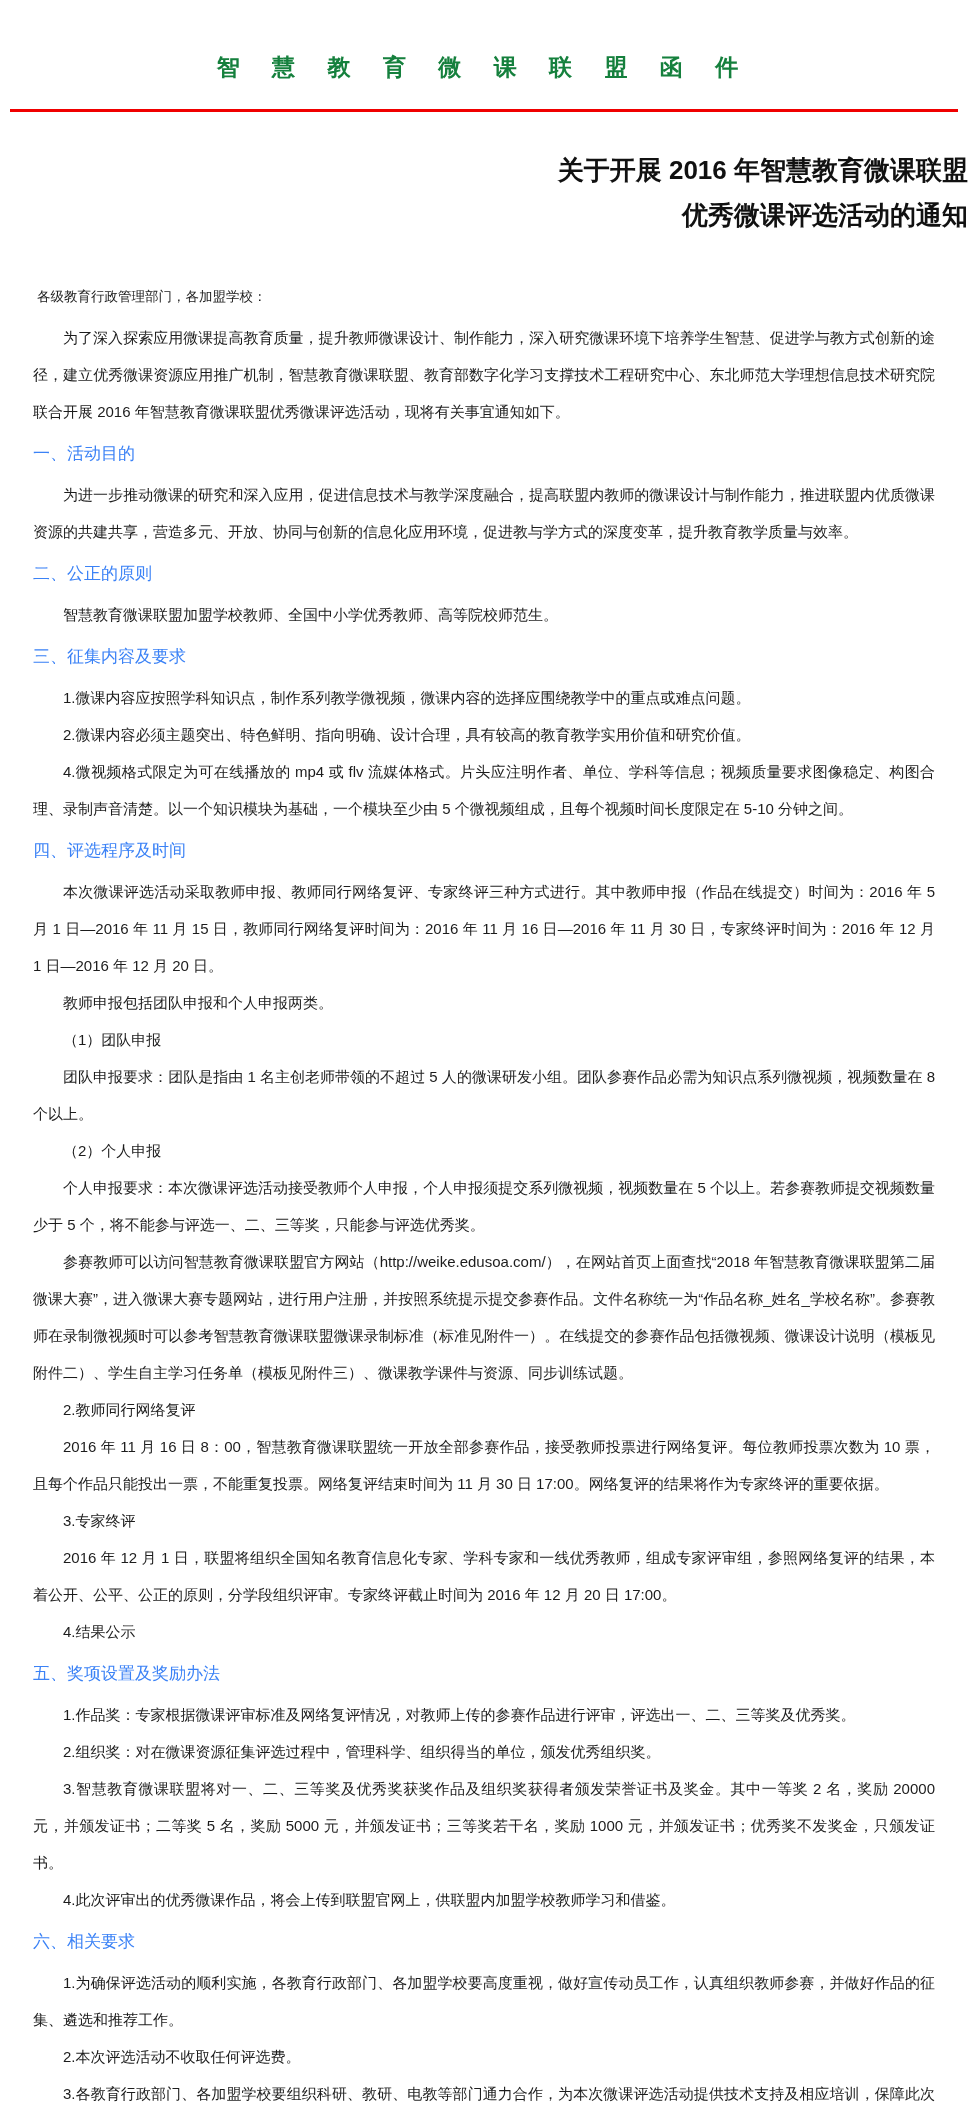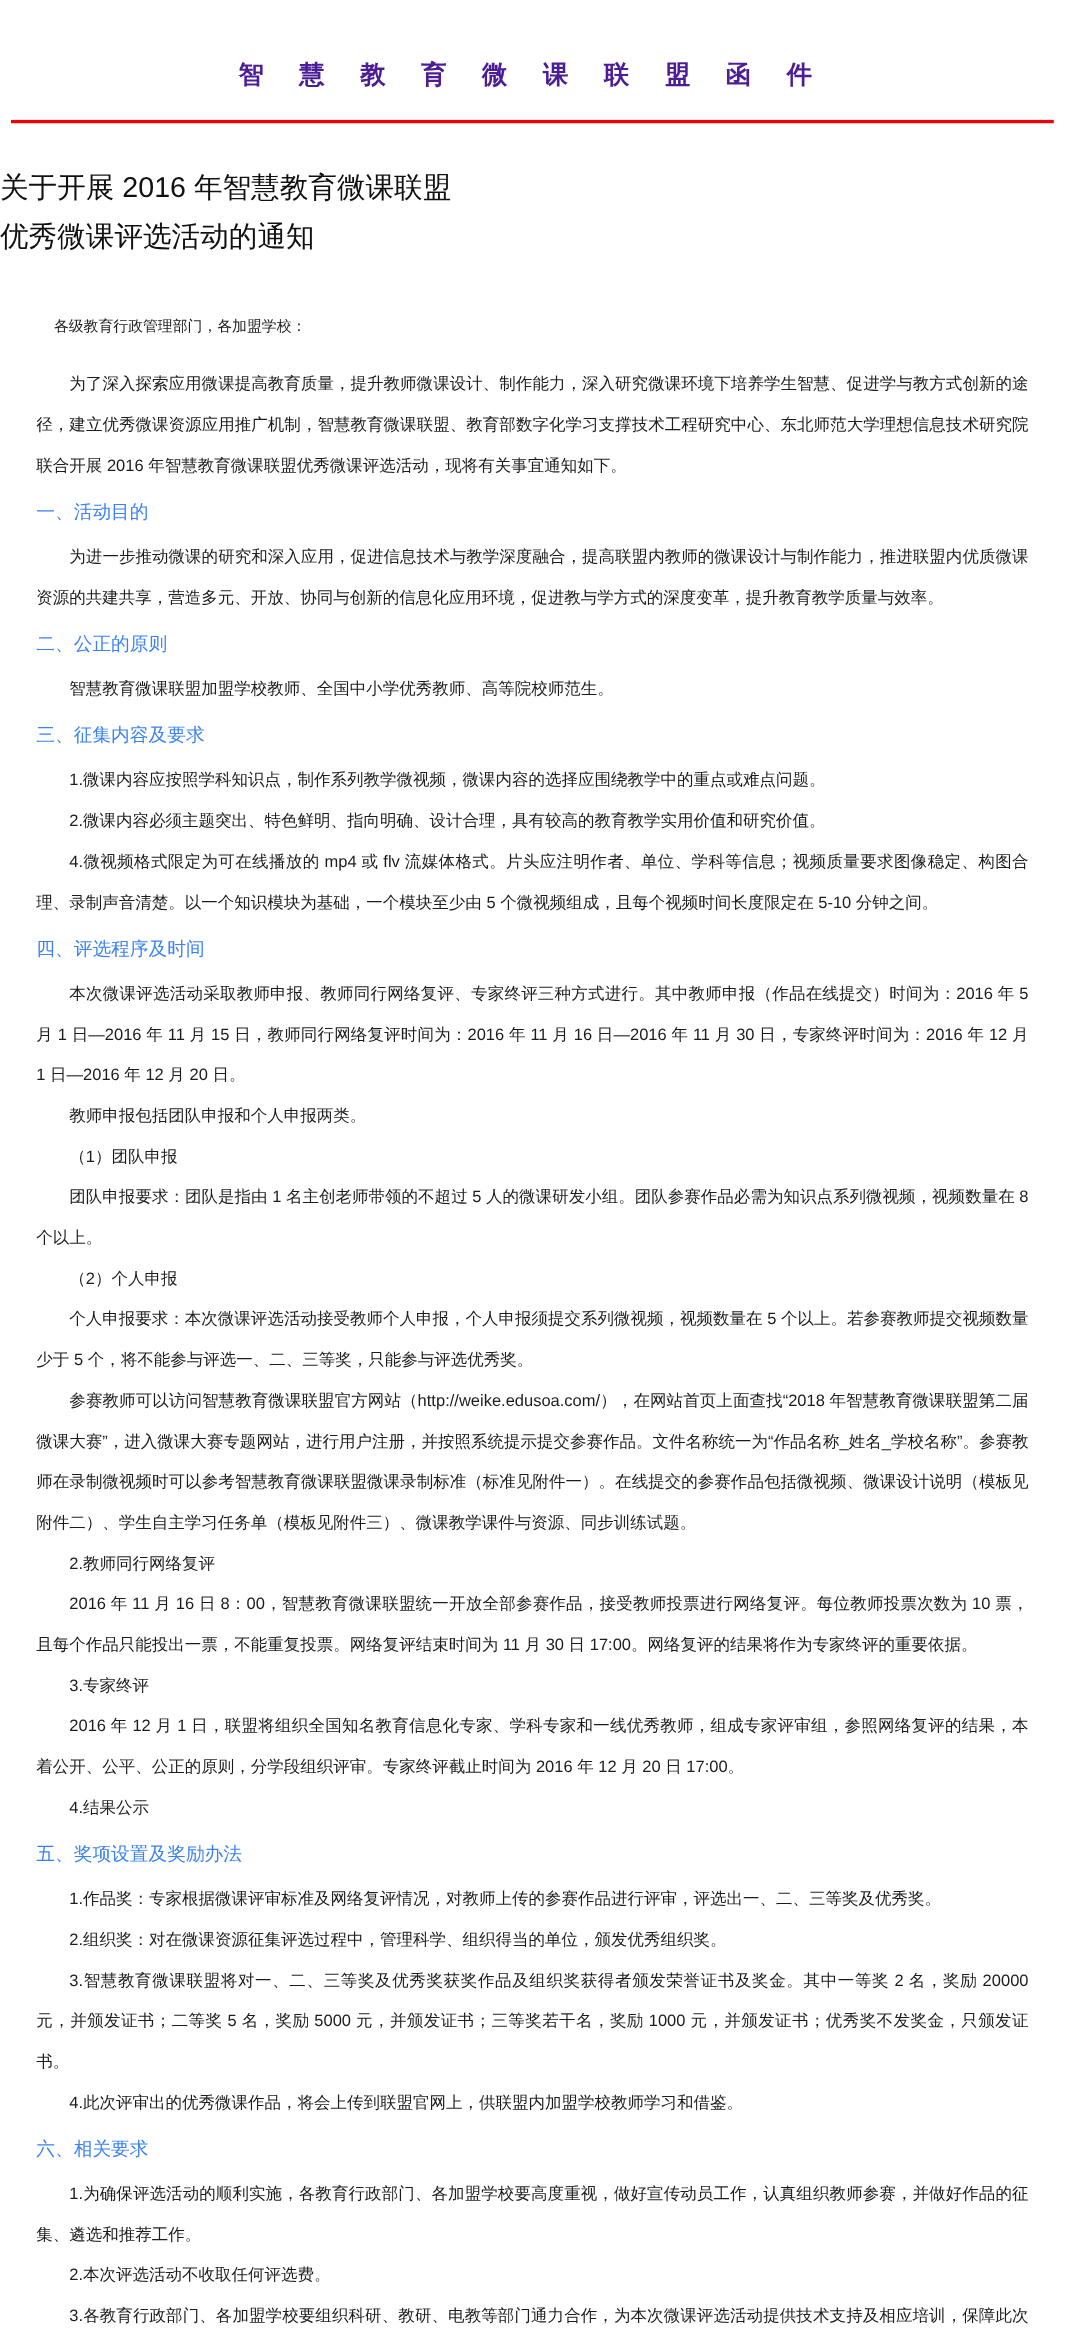--- a/index.html
+++ b/index.html
@@ -1,25 +1,25 @@
 <!DOCTYPE html>
 <html lang="zh"><head>
 <meta charset="utf-8">
 <style>
   html,body{margin:0;padding:0;background:#ffffff;}
   body{font-family:"Liberation Sans","DejaVu Sans",sans-serif;color:#1c1c1c;}
   .page{position:relative;width:968px;min-height:2120px;margin:0 auto;background:#ffffff;overflow:hidden;}
 
-  .banner{margin-top:52px;text-align:center;font-size:23px;font-weight:bold;letter-spacing:13px;color:#4c1d95;}
+  .banner{margin-top:52px;text-align:center;font-size:23px;font-weight:bold;letter-spacing:13px;color:#15803d;}
   .red-rule{height:3px;background:#f00000;margin:26px 10px 0 10px;}
 
-  .doc-title{margin-top:36px;text-align:left;font-size:26px;font-weight:normal;line-height:45px;color:#111;}
+  .doc-title{margin-top:36px;text-align:right;font-size:26px;font-weight:bold;line-height:45px;color:#111;}
 
   .body-wrap{padding:0 33px;margin-top:40px;}
-  .salutation{font-size:13.5px;line-height:37px;margin:16px;}
+  .salutation{font-size:13.5px;line-height:37px;margin:4px;}
   p.body-p{font-size:15px;line-height:37px;margin:0;text-indent:2em;text-align:justify;word-break:break-all;}
   h2.sec-heading{font-size:17px;font-weight:normal;line-height:40px;margin:4px 0 2px 0;color:#3b82f6;}
 </style>
 </head>
 <body>
 
 <div class="page">
 
   <div class="banner">智 慧 教 育 微 课 联 盟 函 件</div>
   <div class="red-rule"></div>

